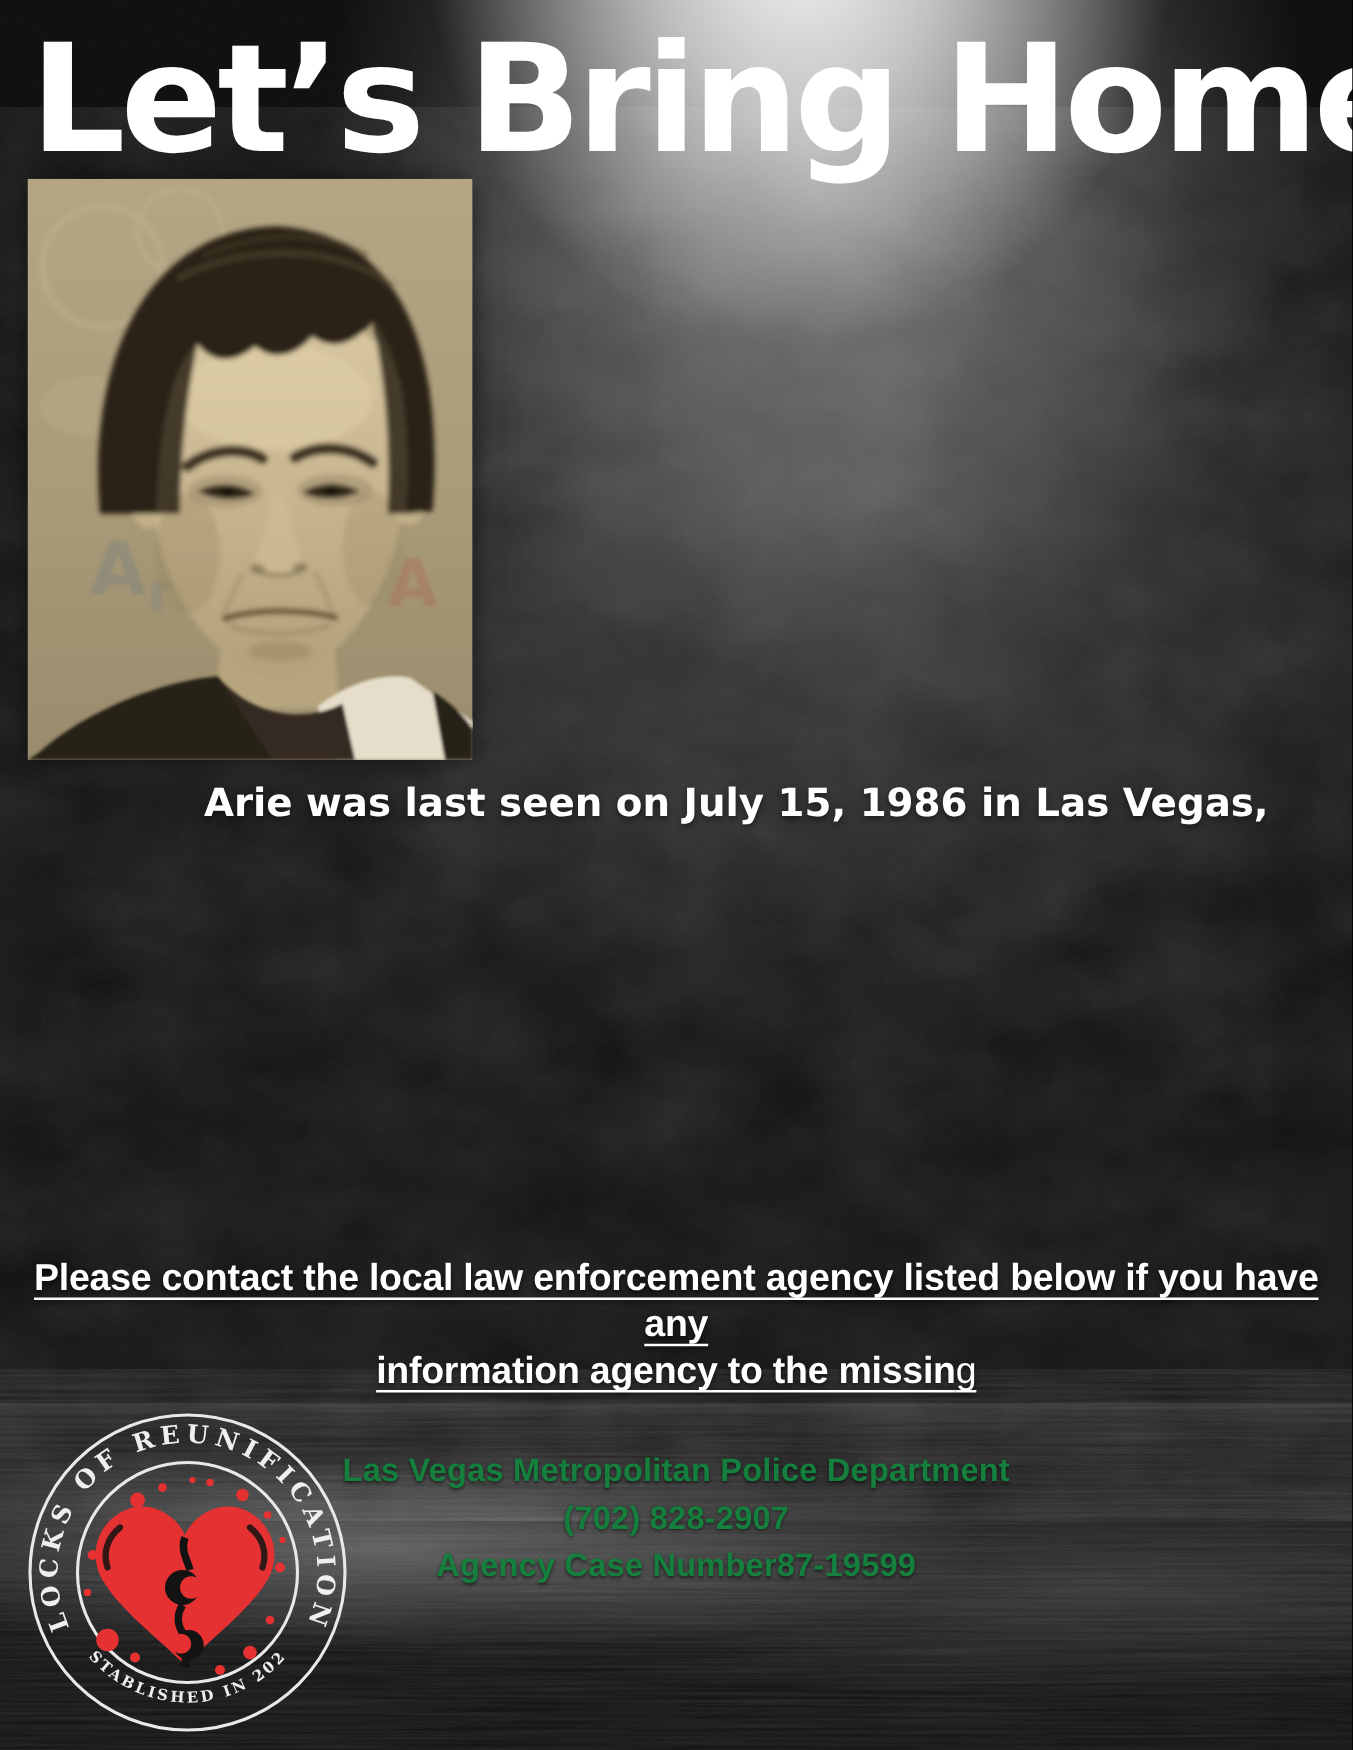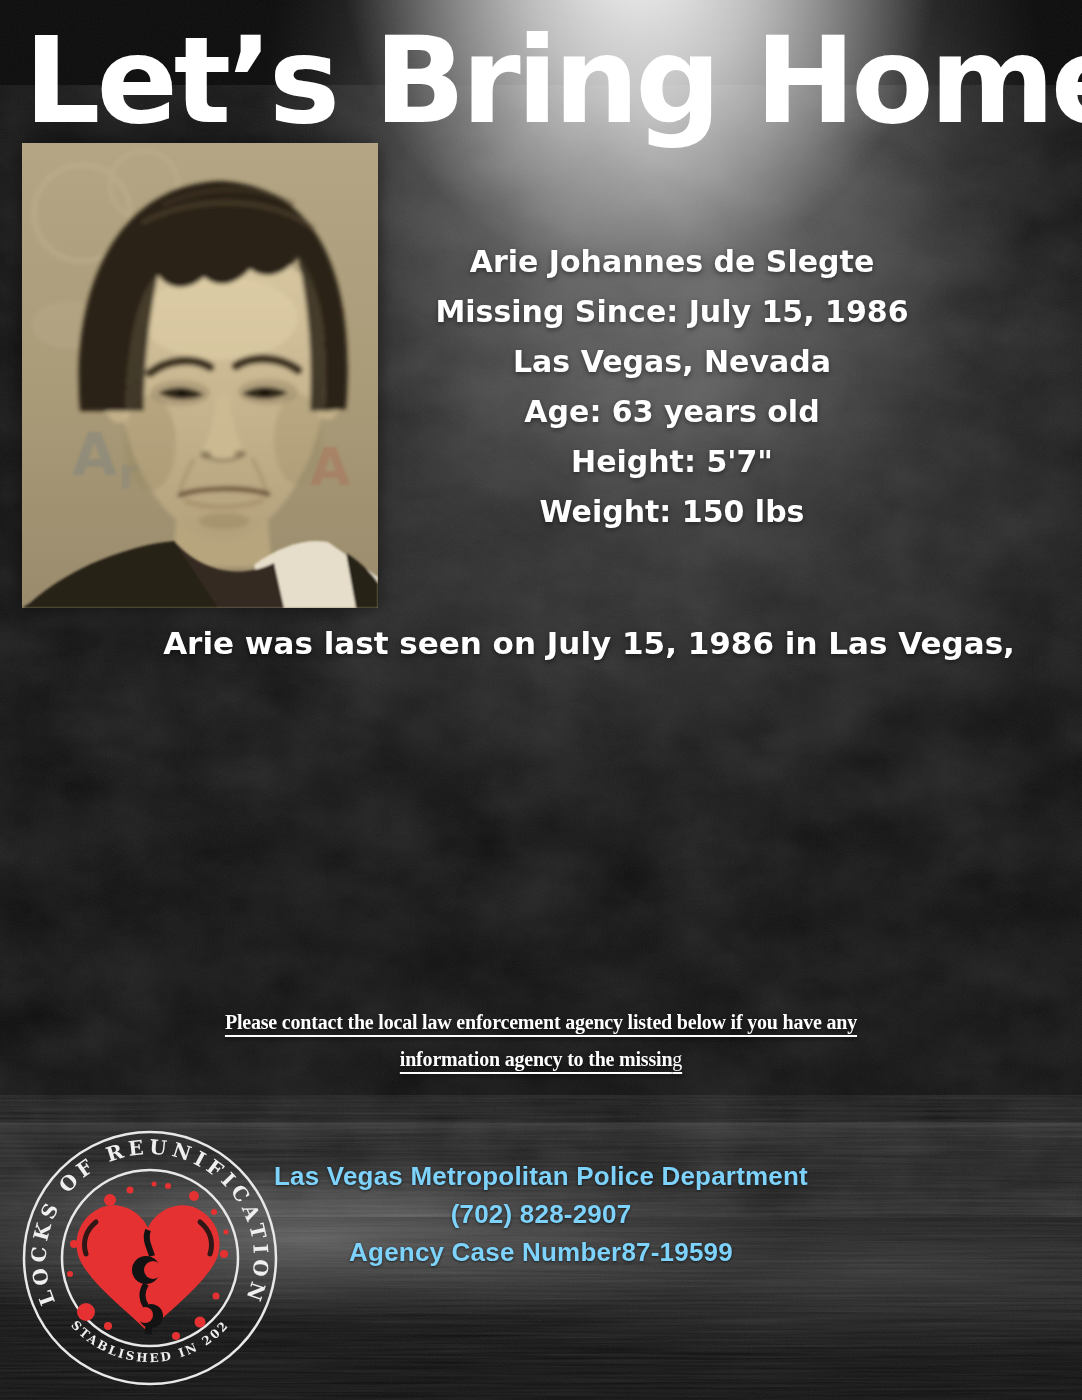--- a/index.html
+++ b/index.html
@@ -49,29 +49,29 @@
   .summary{
     position:absolute;z-index:5;left:0;top:618px;width:1082px;
     text-align:center;color:#fff;font-weight:bold;
     font-size:31px;line-height:50px;
     text-shadow:0 2px 5px rgba(0,0,0,0.5);
     padding-left:48px;
   }
   .contact{
     position:absolute;z-index:5;left:0;top:1004px;width:1082px;
     text-align:center;color:#fff;font-weight:bold;
-    font-family:Liberation Serif, serif;
-    font-size:20px;line-height:37px;letter-spacing:-0.2px;
+    font-family:Liberation Sans, sans-serif;
+    font-size:30px;line-height:37px;letter-spacing:-0.2px;
     text-shadow:0 2px 4px rgba(0,0,0,0.6);
   }
   .contact .u{text-decoration:underline;text-decoration-thickness:2px;text-underline-offset:6px;}
   .contact .tail{font-weight:normal;}
   .agency{
     position:absolute;z-index:5;left:0;top:1157px;width:1082px;
-    text-align:center;color:#7dd3fc;font-weight:bold;
+    text-align:center;color:#15803d;font-weight:bold;
     font-family:"Liberation Sans",sans-serif;
     font-size:26px;line-height:38px;letter-spacing:0.2px;
     text-shadow:0 1px 3px rgba(0,0,0,0.6);
   }
   .badge{position:absolute;z-index:6;left:18px;top:1126px;width:264px;height:264px;}
   .logo-arc-text{font-family:"DejaVu Serif",serif;font-weight:bold;fill:#efefef;}
 </style>
 </head>
 <body>
 
@@ -172,28 +172,20 @@
       </g>
       <g filter="url(#soft1)">
         <path d="M232,422 C258,402 286,395 306,399 L356,434 L356,465 L248,465 Z" fill="#e6deca"></path>
         <path d="M324,410 C340,420 351,432 356,440 L356,465 L334,465 Z" fill="#282019"></path>
         <path d="M0,465 L8,460 C48,424 108,402 152,398 C162,412 172,420 184,424 L196,465 Z" fill="#282019"></path>
         <path d="M152,398 C180,430 220,436 252,420 L262,465 L196,465 Z" fill="#342b20"></path>
       </g>
     </svg>
   </div>
 
-  <div class="details">
-    <div>Arie Johannes de Slegte</div>
-    <div>Missing Since: July 15, 1986</div>
-    <div>Las Vegas, Nevada</div>
-    <div>Age: 63 years old</div>
-    <div>Height: 5'7"</div>
-    <div>Weight: 150 lbs</div>
-  </div>
 
   <div class="summary">
     <div>Arie was last seen on July 15, 1986 in Las Vegas,</div>
   </div>
 
   <div class="contact">
     <div class="u">Please contact the local law enforcement agency listed below if you have any</div>
     <div><span class="u">information agency to the missin</span><span class="u tail">g</span></div>
   </div>
 

